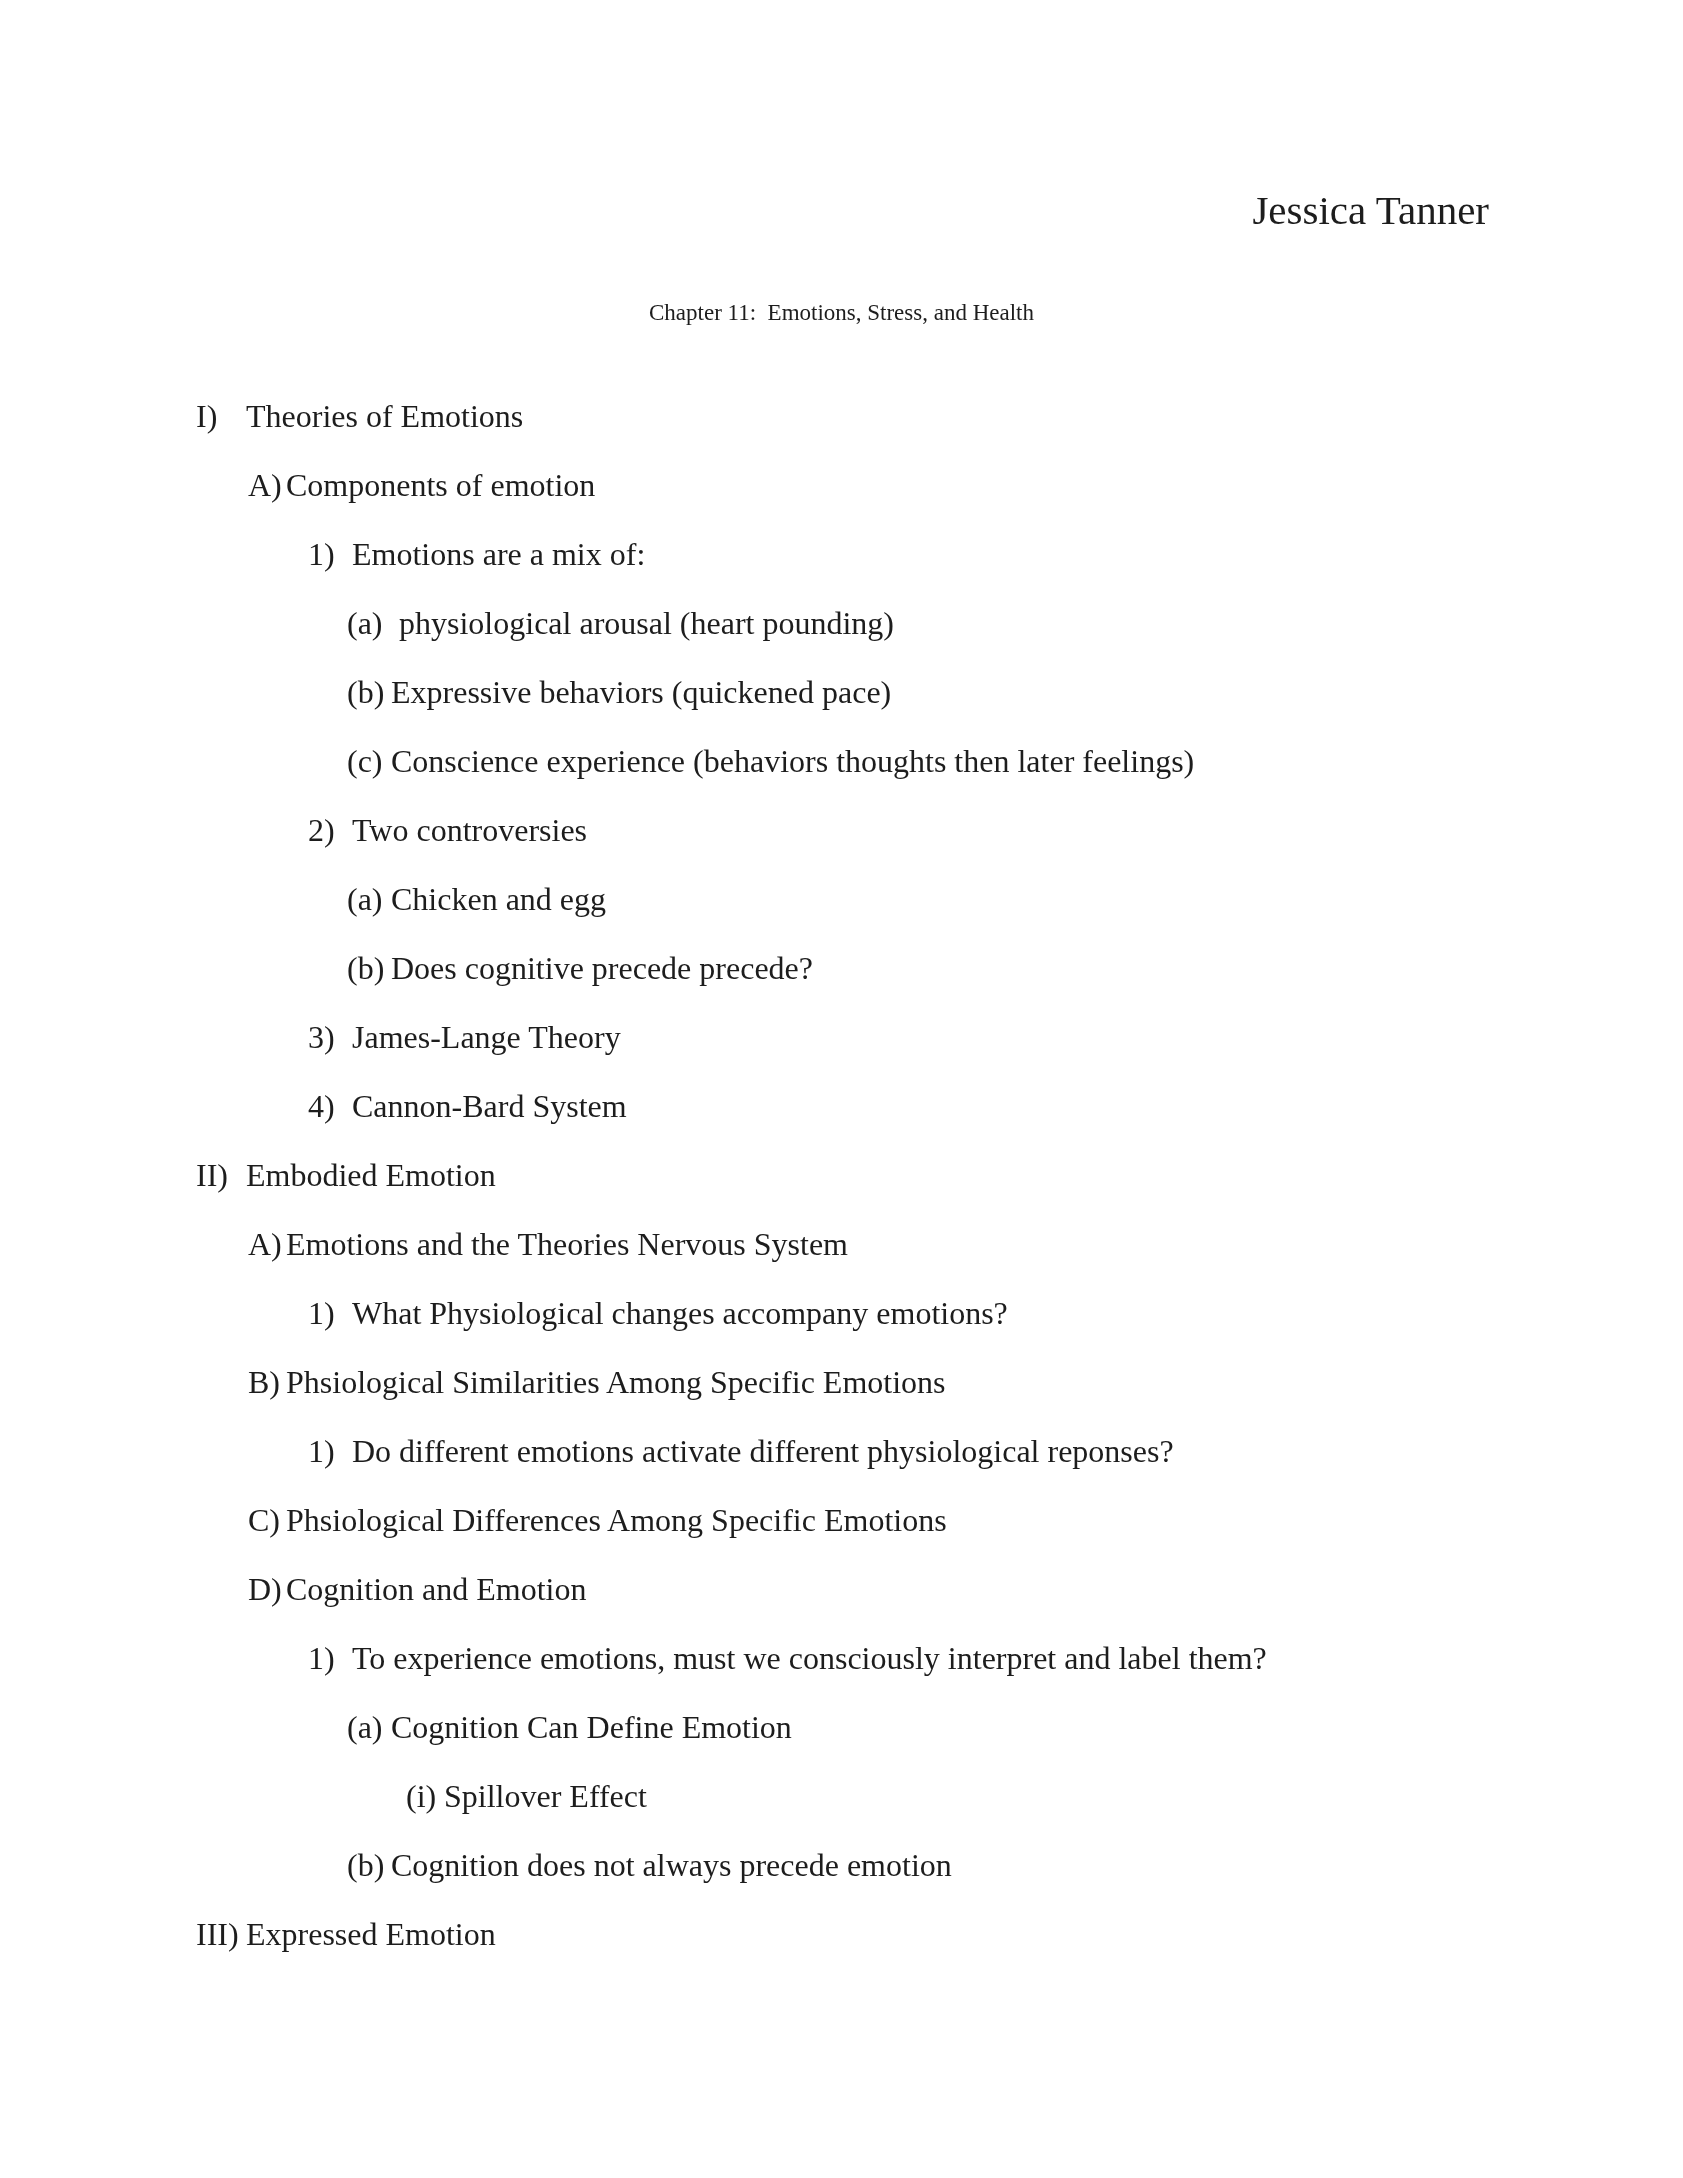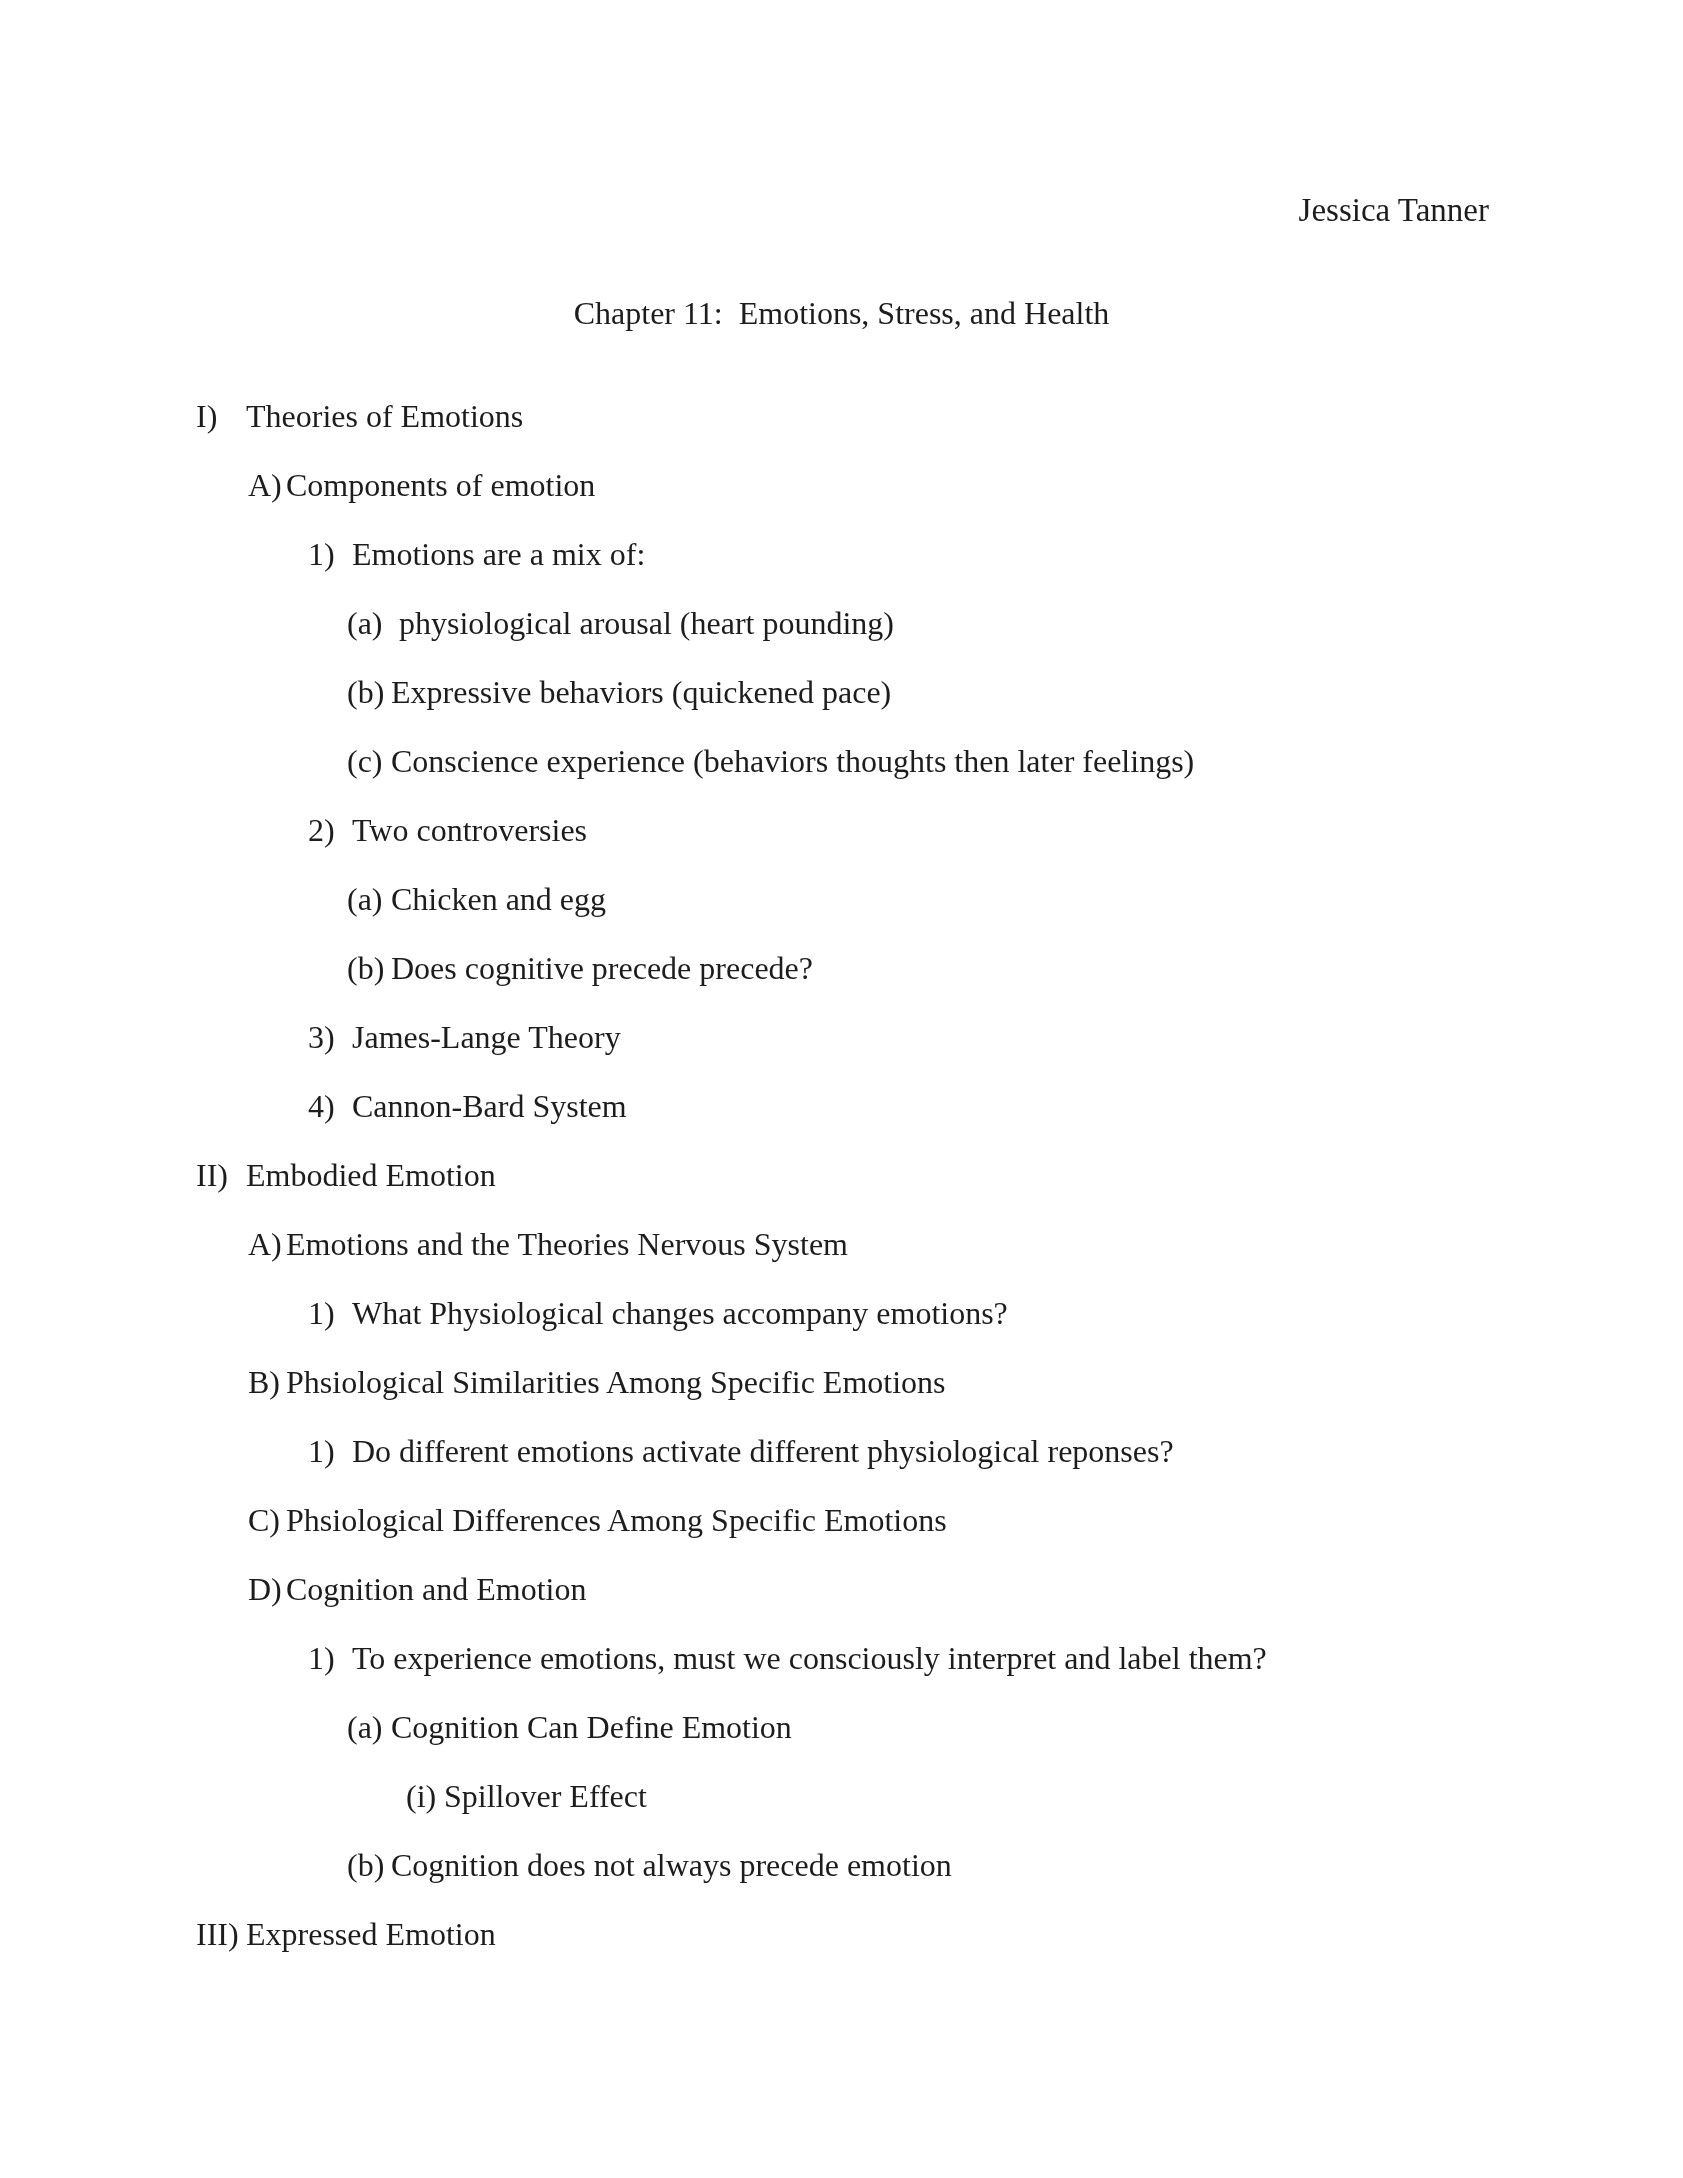--- a/index.html
+++ b/index.html
@@ -13,31 +13,31 @@
     height: 2178px;
     background: #ffffff;
     font-family: "Liberation Serif", "DejaVu Serif", serif;
     color: #1d1d1d;
     overflow: hidden;
   }
   .author {
     position: absolute;
     top: 190px;
     right: 194px;
-    font-size: 33px;
+    font-size: 41px;
     line-height: 40px;
     white-space: pre;
   }
   .title {
     position: absolute;
     top: 293px;
     left: 0;
     width: 100%;
     text-align: center;
-    font-size: 32px;
+    font-size: 23px;
     line-height: 40px;
     white-space: pre;
   }
   .outline {
     position: absolute;
     top: 382px;
     left: 0;
     width: 100%;
   }
   .line {

